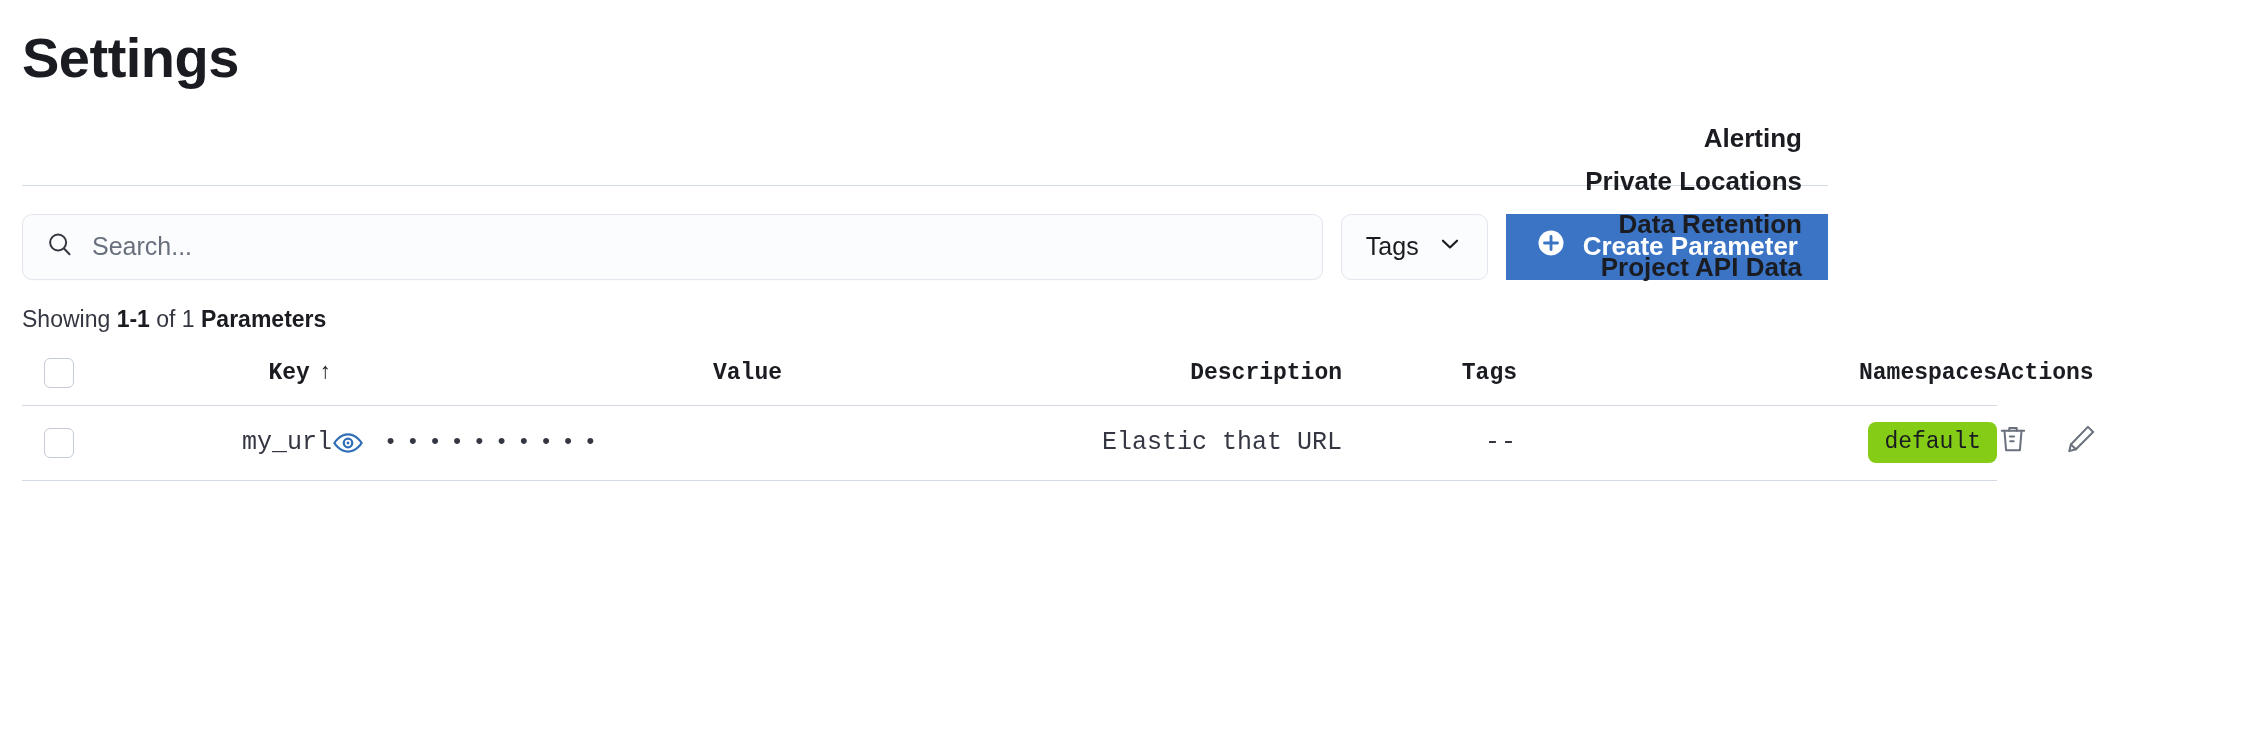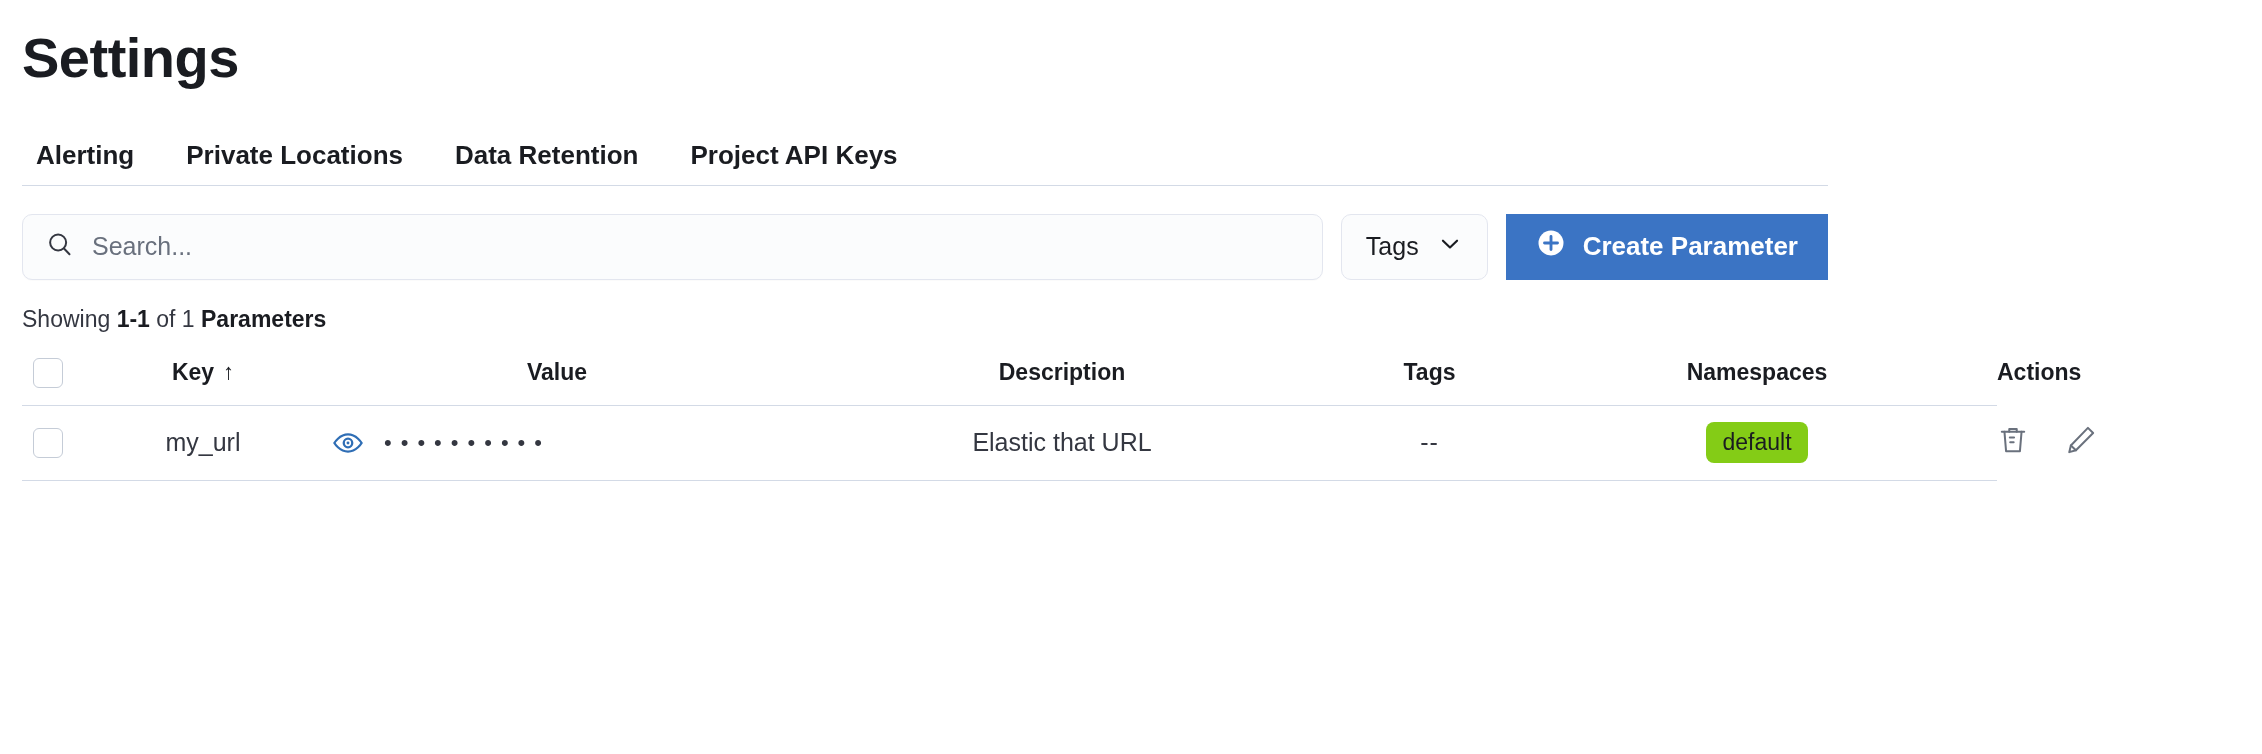--- a/index.html
+++ b/index.html
@@ -37,20 +37,21 @@
 
   
   .tabs {
     display: flex;
     align-items: flex-end;
     gap: 0;
     margin-top: 36px;
     border-bottom: 1px solid #d3dae6;
     height: 60px;
     padding-left: 14px;
+    flex-direction: column;
   }
   .tab {
     position: relative;
     font-size: 26px;
     font-weight: 700;
     color: #1a1c21;
     padding: 0 26px 17px 26px;
     cursor: pointer;
     white-space: nowrap;
     line-height: 1;
@@ -154,24 +155,25 @@
 
   
   table.params {
     width: 100%;
     border-collapse: collapse;
     margin-top: 14px;
     table-layout: fixed;
   }
   table.params th,
   table.params td {
-    text-align: center;
+    text-align: right;
     vertical-align: middle;
     border-bottom: 1px solid #d3dae6;
     padding: 0;
+    font-family: Liberation Mono, monospace;
   }
   table.params th {
     font-size: 23px;
     font-weight: 700;
     color: #1a1c21;
     height: 52px;
     padding-bottom: 6px;
   }
   table.params td {
     font-size: 25px;
@@ -244,21 +246,21 @@
 <body>
 
 <div class="page">
 
   <h1 class="page-title">Settings</h1>
 
   <nav class="tabs">
     <div class="tab">Alerting</div>
     <div class="tab">Private Locations</div>
     <div class="tab">Data Retention</div>
-    <div class="tab">Project API Keys</div>
+    <div class="tab">Project API Data</div>
   </nav>
 
 
   <div class="toolbar">
 
     <div class="search-box">
       <span>
         <svg width="30" height="30" viewBox="0 0 24 24" fill="none" stroke="#343741" stroke-width="1.6" stroke-linecap="round">
           <circle cx="10.5" cy="10" r="6.4"></circle>
           <path d="M15.2 14.8 19.6 19.4"></path>

